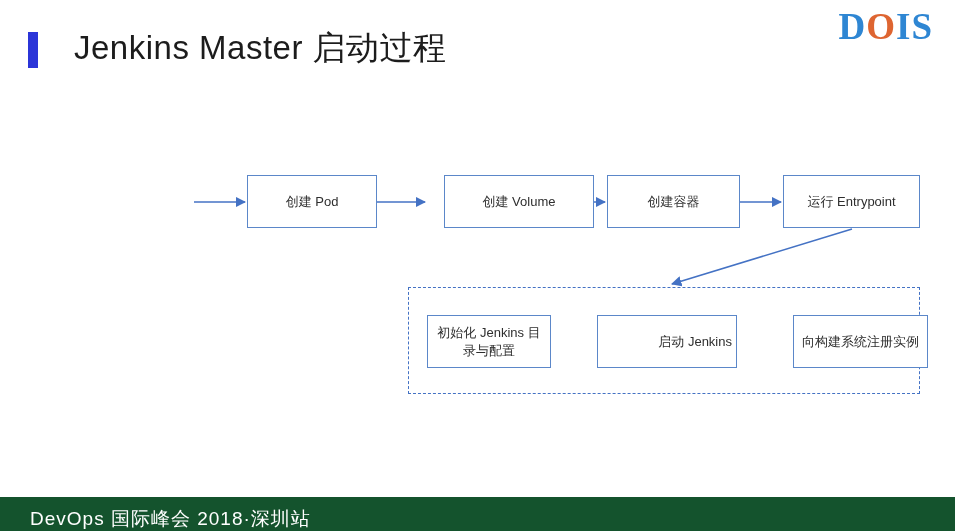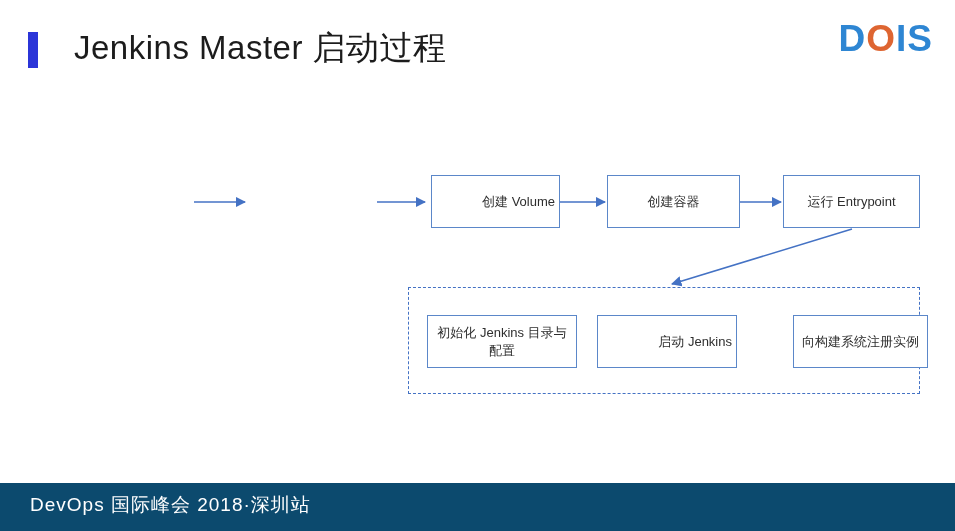--- a/index.html
+++ b/index.html
@@ -24,22 +24,22 @@
     left: 70px; top: 22px;
     margin: 4px;
     font-size: 33px;
     font-weight: 400;
     color: #1c1c1c;
     letter-spacing: 0.5px;
     white-space: nowrap;
   }
   .logo {
     position: absolute;
-    right: 22px; top: 20px;
-    font-family: Liberation Sans, sans-serif;
+    right: 22px; top: 8px;
+    font-family: Liberation Serif, serif;
     font-weight: 800;
     font-size: 37px;
     letter-spacing: 1px;
     line-height: 1;
     white-space: nowrap;
   }
   .logo .lg-blue { color: #2e86d3; }
   .logo .lg-orange { color: #de6531; }
 
   
@@ -53,51 +53,51 @@
     display: flex;
     align-items: center;
     justify-content: center;
     font-size: 13px;
     color: #2e2e2e;
     text-align: center;
     padding: 2px 4px;
   }
   .mb1 { left: 65px;  width: 129px; }
   .mb2 { left: 247px; width: 130px; }
-  .mb3 { left: 431px; width: 129px; justify-content: flex-end; }
+  .mb3 { left: 444px; width: 150px; }
   .mb4 { left: 607px; width: 133px; }
   .mb5 { left: 783px; width: 137px; }
 
   .sub-container {
     position: absolute;
     left: 408px; top: 287px;
     width: 512px; height: 107px;
     box-sizing: border-box;
     border: 1px dashed #4472c4;
     background: transparent;
   }
   .sub-box { top: 315px; }
-  .sb1 { left: 427px; width: 150px; }
+  .sb1 { left: 427px; width: 124px; }
   .sb2 { left: 597px; width: 140px; justify-content: flex-end; }
   .sb3 { left: 765px; width: 135px; margin-left: 28px; }
 
   
   .arrows {
     position: absolute;
     left: 0; top: 0;
     width: 955px; height: 531px;
     pointer-events: none;
   }
 
   
   .footer {
     position: absolute;
     left: 0; bottom: 0;
-    width: 100%; height: 48px;
-    background: #0c4a6e;
+    width: 100%; height: 34px;
+    background: #14532d;
   }
   .footer-text {
     position: absolute;
     left: 30px; top: 0;
     line-height: 44px;
     color: #ffffff;
     font-size: 19px;
     letter-spacing: 1px;
     white-space: nowrap;
   }
@@ -120,20 +120,23 @@
         <path d="M0,0 L10,5 L0,10 z" fill="#4472c4"></path>
       </marker>
     </defs>
     <line x1="194" y1="202" x2="245" y2="202" stroke="#4472c4" stroke-width="1.5" marker-end="url(#arrowhead)"></line>
     <line x1="377" y1="202" x2="425" y2="202" stroke="#4472c4" stroke-width="1.5" marker-end="url(#arrowhead)"></line>
     <line x1="556" y1="202" x2="605" y2="202" stroke="#4472c4" stroke-width="1.5" marker-end="url(#arrowhead)"></line>
     <line x1="740" y1="202" x2="781" y2="202" stroke="#4472c4" stroke-width="1.5" marker-end="url(#arrowhead)"></line>
     <line x1="852" y1="229" x2="672" y2="284" stroke="#4472c4" stroke-width="1.5" marker-end="url(#arrowhead)"></line>
   </svg>
 
+  <div class="flow-box mb2">
+      <span>创建 Pod</span>
+    </div>
   <div class="flow-box mb3">
       <span>创建 Volume</span>
     </div>
   <div class="flow-box mb4">
       <span>创建容器</span>
     </div>
   <div class="flow-box mb5">
       <span>运行 Entrypoint</span>
     </div>
 

